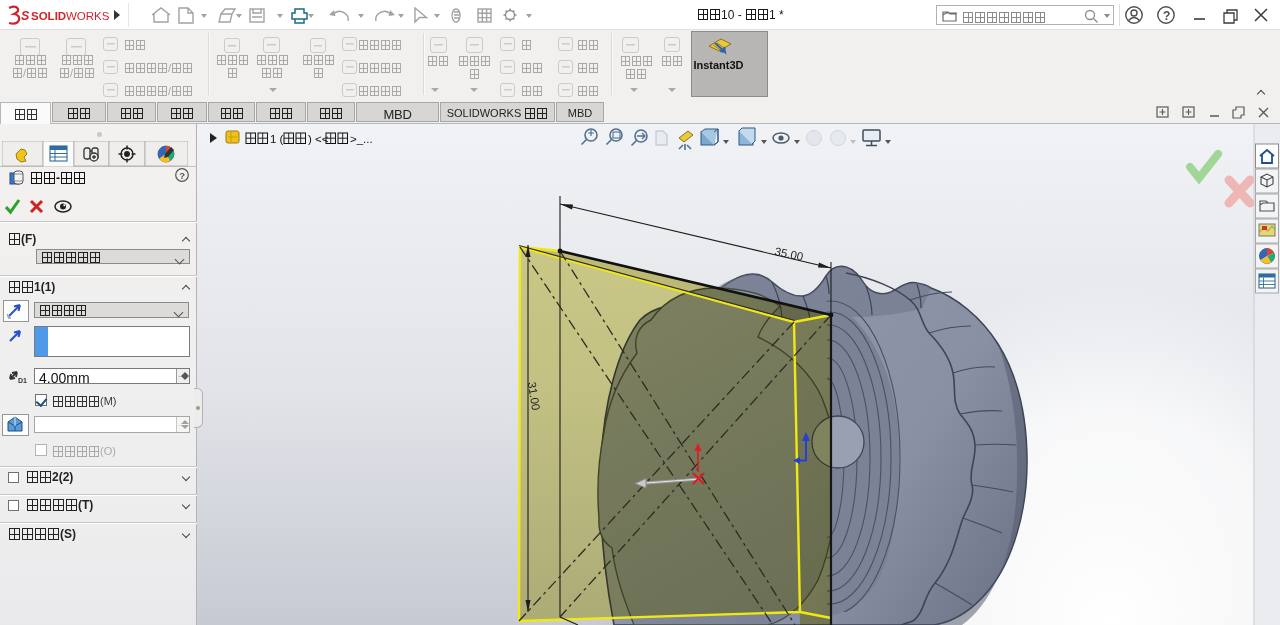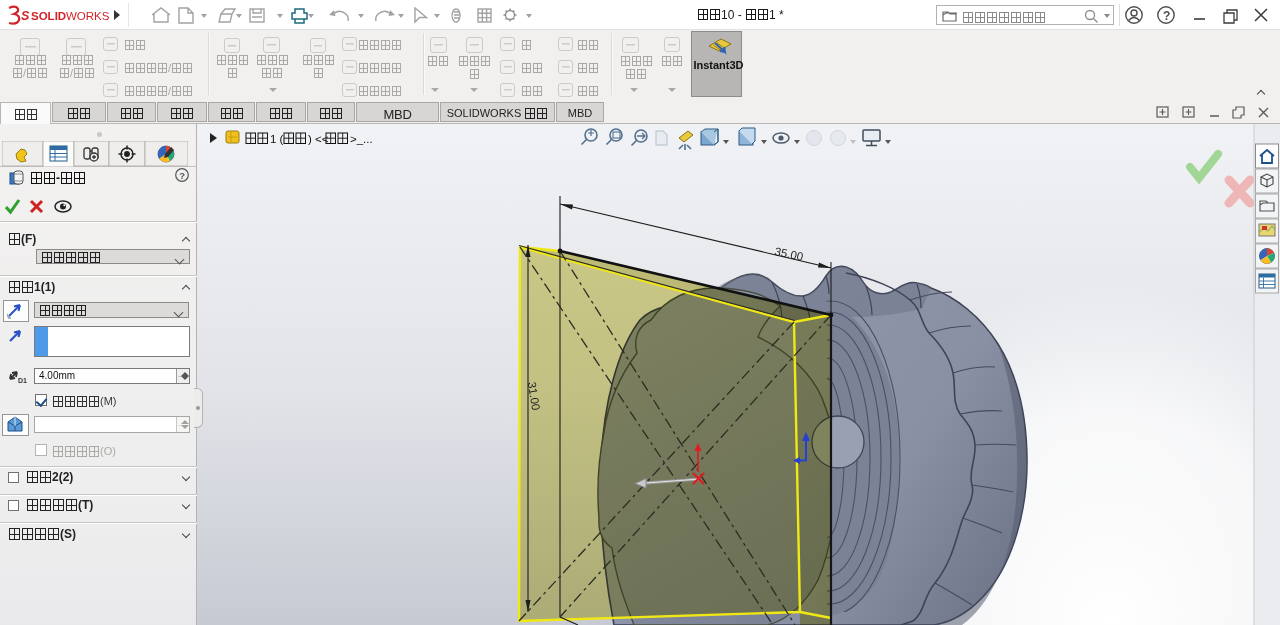--- a/index.html
+++ b/index.html
@@ -137,21 +137,21 @@
       <div class="abs" style="left:558px;top:30px;width:15px;height:14px;border:1.5px solid #cdcbc8;border-radius:3px;background:linear-gradient(#cdcbc8,#cdcbc8) 50% 50%/60% 1.5px no-repeat"></div>
       <div class="t" style="left:577px;top:32px;color:#aba9a6"><b class="h" style="--c:#aba9a6;width:9px;height:10px"></b><b class="h" style="--c:#aba9a6;width:9px;height:10px"></b></div>
       <div class="abs" style="left:558px;top:53px;width:15px;height:14px;border:1.5px solid #cdcbc8;border-radius:3px;background:linear-gradient(#cdcbc8,#cdcbc8) 50% 50%/60% 1.5px no-repeat"></div>
       <div class="t" style="left:577px;top:55px;color:#aba9a6"><b class="h" style="--c:#aba9a6;width:9px;height:10px"></b><b class="h" style="--c:#aba9a6;width:9px;height:10px"></b></div>
       <div class="abs" style="left:622px;top:7px;width:17px;height:16px;border:1.5px solid #cdcbc8;border-radius:3px;background:linear-gradient(#cdcbc8,#cdcbc8) 50% 50%/60% 1.5px no-repeat"></div>
       <div class="t ct" style="left:610px;top:25px;width:52px;color:#aba9a6"><b class="h" style="--c:#aba9a6;width:9px;height:10px"></b><b class="h" style="--c:#aba9a6;width:9px;height:10px"></b><b class="h" style="--c:#aba9a6;width:9px;height:10px"></b><br><b class="h" style="--c:#aba9a6;width:9px;height:10px"></b><b class="h" style="--c:#aba9a6;width:9px;height:10px"></b></div>
       <div class="abs" style="left:630px;top:58px;border:4px solid transparent;border-top:4px solid #aba9a6"></div>
       <div class="abs" style="left:664px;top:7px;width:16px;height:15px;border:1.5px solid #cdcbc8;border-radius:3px;background:linear-gradient(#cdcbc8,#cdcbc8) 50% 50%/60% 1.5px no-repeat"></div>
       <div class="t ct" style="left:648px;top:25px;width:48px;color:#aba9a6"><b class="h" style="--c:#aba9a6;width:9px;height:10px"></b><b class="h" style="--c:#aba9a6;width:9px;height:10px"></b></div>
       <div class="abs" style="left:668px;top:58px;border:4px solid transparent;border-top:4px solid #aba9a6"></div>
-      <div class="abs" style="left:691px;top:1px;width:51px;height:66px;background:#b7b6b5;border:1px solid #8e8c8a">
+      <div class="abs" style="left:691px;top:1px;width:77px;height:66px;background:#b7b6b5;border:1px solid #8e8c8a">
  <svg class="abs" style="left:15px;top:5px" width="26" height="20">
           <path d="M2 9 L14 2 L24 7 L12 14 Z" fill="#e8c93c" stroke="#8a7414" stroke-width="1"></path>
           <path d="M6 8 l9 6 M10 6 l9 6" stroke="#8a7414" stroke-width="0.8"></path>
           <path d="M8 6 l10 9 l-1 -5 m1 5 l-5 -1" stroke="#2d62b8" stroke-width="2" fill="none"></path>
         </svg>
  <div class="t ct" style="left:0;top:27px;width:53px;color:#111;font-weight:bold">Instant3D</div>
 </div>
       <div class="chev up abs" style="left:1258px;top:57px"></div>
     </div>
     <div class="abs" style="left:0;top:100px;width:1280px;height:24px;background:#f1f0ef;border-bottom:1px solid #b9b7b5">
@@ -481,21 +481,21 @@
       <svg class="abs" style="left:8px;top:203px" width="16" height="16">
         <path d="M2 14 L12 4 M12 4 l-6 1.5 M12 4 l-1.5 6" stroke="#2a52c8" stroke-width="2.2" fill="none"></path>
       </svg>
       <div class="inp" style="left:34px;top:202px;width:156px;height:31px">
         <div class="abs" style="left:0;top:0;width:13px;height:29px;background:#4d9be8"></div>
       </div>
       <svg class="abs" style="left:7px;top:243px" width="22" height="18">
         <path d="M3 12 L10 5 M10 5 l-5 1 M10 5 l-1 5 M3 12 l5 -1 M3 12 l1 -5" stroke="#333" stroke-width="1.8" fill="none"></path>
         <text x="11" y="16" font-size="7" font-weight="bold" fill="#333" font-family="Liberation Sans">D1</text>
       </svg>
-      <div class="inp" style="left:34px;top:244px;width:156px;height:16px;font-size:10px;color:#111">
+      <div class="inp" style="left:34px;top:244px;width:156px;height:16px;font-size:14px;color:#111">
         <span style="position:absolute;left:4px;top:1px">4.00mm</span>
         <span class="spin">
           <i></i>
         </span>
       </div>
       <span class="cb on" style="left:35px;top:270px"></span>
       <div class="t" style="left:52px;top:271px;font-size:11px"><b class="h" style="--c:#333;width:10px;height:11px"></b><b class="h" style="--c:#333;width:10px;height:11px"></b><b class="h" style="--c:#333;width:10px;height:11px"></b><b class="h" style="--c:#333;width:10px;height:11px"></b>(M)</div>
       <svg class="abs" style="left:2px;top:290px" width="27" height="22">
         <rect x="0.5" y="0.5" width="26" height="21" fill="#fdfdfd" stroke="#969696"></rect>
         <path d="M6 17 L6 8 L13 3 L20 8 L20 17 Z" fill="#5b9bd5" stroke="#1d4f8a"></path>

